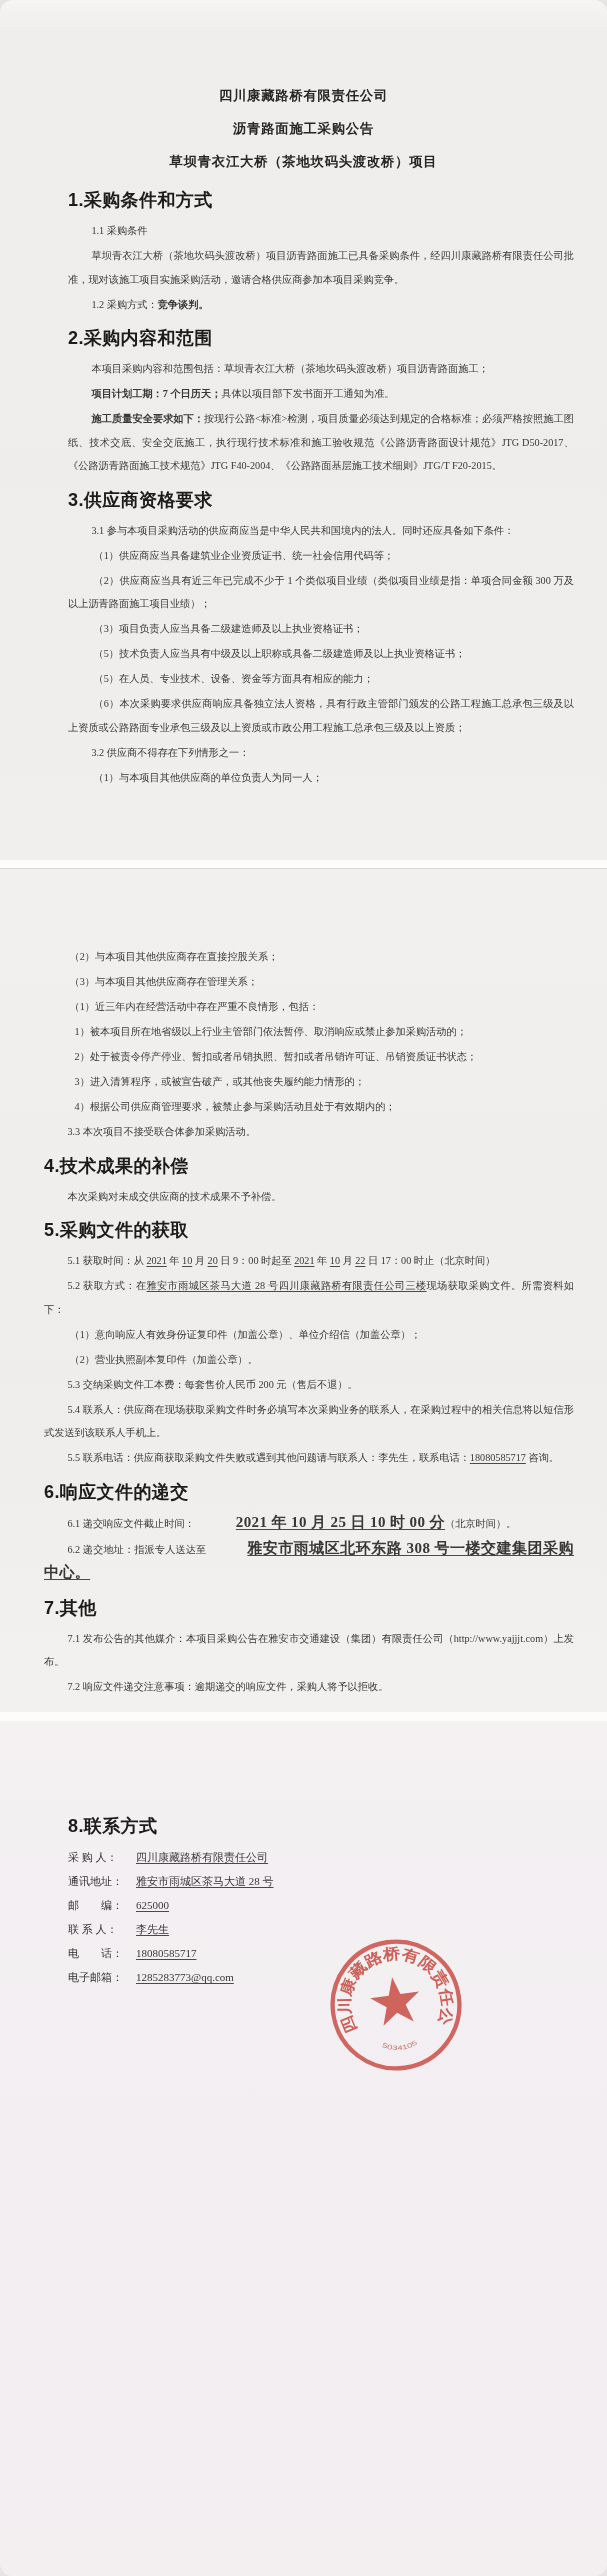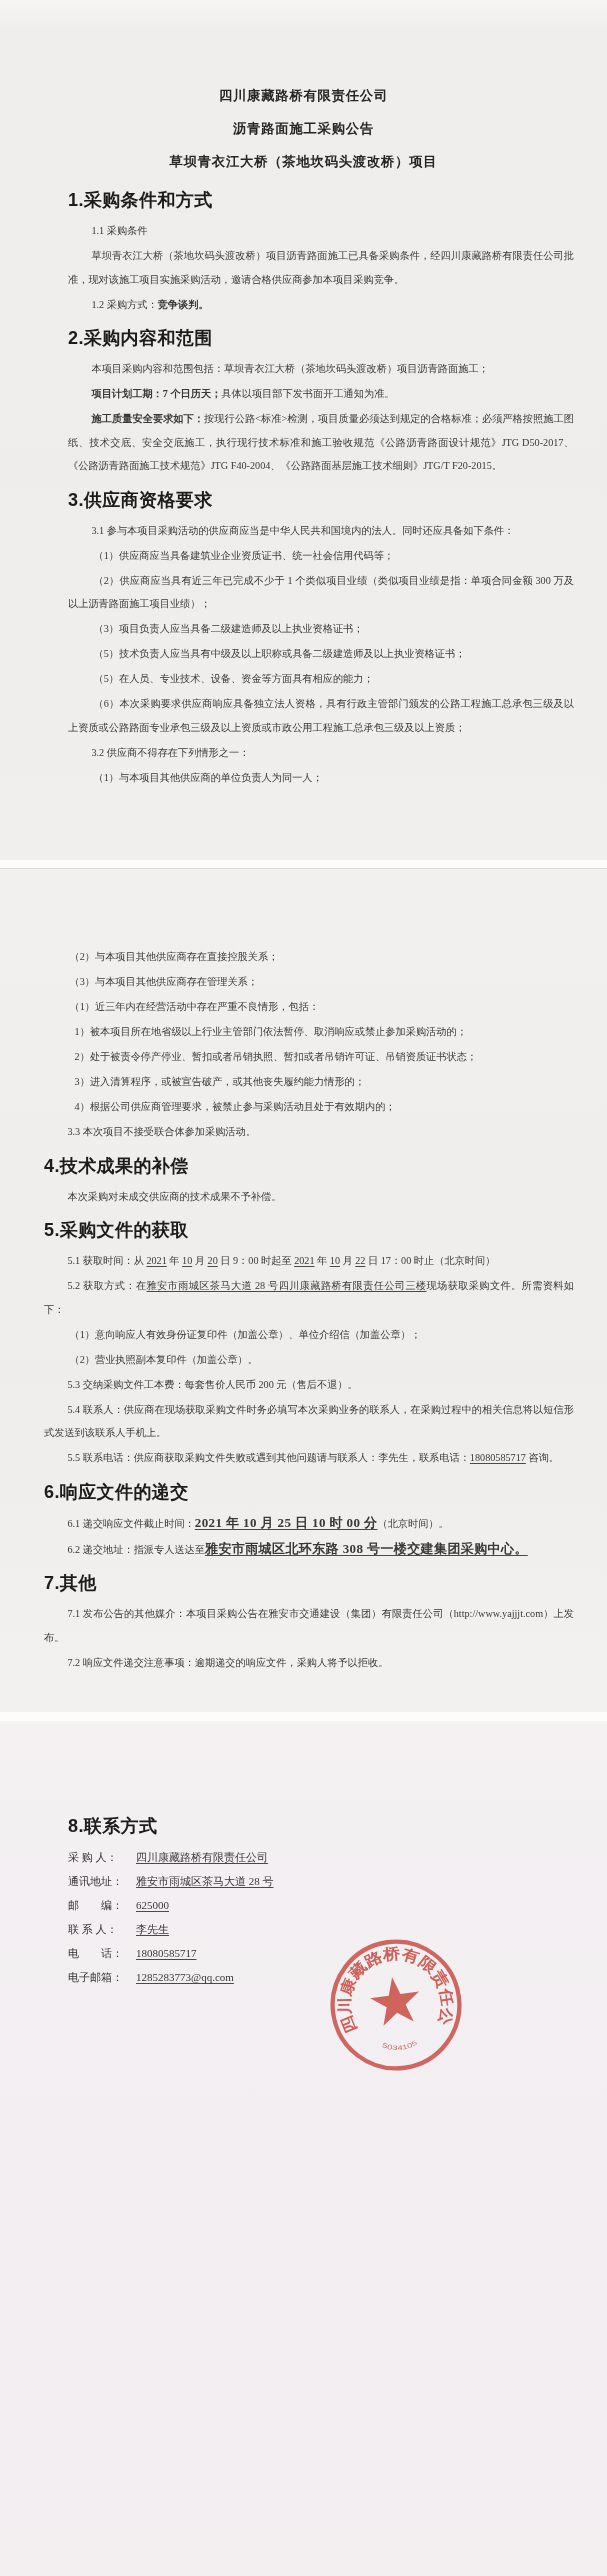--- a/index.html
+++ b/index.html
@@ -1,19 +1,19 @@
 <!DOCTYPE html>
 <html style="font-size:12px"><head>
 <meta charset="utf-8">
 <style>
   html,body{margin:0;padding:0;background:#e6e4e2;}
   .scan{
     position:relative;width:607px;height:2576px;overflow:hidden;
     font-family:"Liberation Serif","DejaVu Serif",serif;
-    color:#383838;background:#efedeb;
+    color:#383838;background:#efedeb;border-radius:13px;
   }
   .page{position:absolute;left:0;width:607px;box-sizing:border-box;}
   .page-1{top:0;height:860px;background:linear-gradient(180deg,#f6f5f4 0,#f0eeec 30px,#efedeb 55%,#f1efed 100%);}
   .page-2{top:869px;height:843px;background:linear-gradient(180deg,#f2f0ee 0,#efedeb 60%,#f2f1ef 100%);}
   .page-3{top:1721px;height:855px;background:linear-gradient(180deg,#f4f1f3 0,#f2eef1 45%,#f3eff1 100%);}
   .divider{position:absolute;left:0;width:607px;background:#fcfcfb;}
   .divider-1{top:860px;height:8.3px;border-bottom:0.8px solid #dcd8d4;box-shadow:0 0.8px 1.5px rgba(120,110,100,.25);}
   .divider-2{top:1712px;height:9px;border-bottom:0.8px solid #d8d3d2;box-shadow:0 0.8px 1.5px rgba(120,110,110,.25);}
   .inner{box-sizing:border-box;padding-left:68px;padding-right:33px;}
   .p1-inner{padding-top:79px;}
@@ -27,21 +27,21 @@
   h2.sec{
     margin:12px 0 9px;font-size:18px;line-height:20px;color:#1c1c1c;
     font-family:"Liberation Sans","DejaVu Sans",sans-serif;letter-spacing:0.4px;
   }
   p.body{margin:0 0 1.5px;font-size:10.2px;line-height:23.5px;text-align:justify;}
   .ind2{text-indent:2.3em;}   
   .ind25{text-indent:2.5em;}  
   .ind3{text-indent:3em;}     
   .u{text-decoration:underline;text-underline-offset:2.3px;text-decoration-color:#4a4a4a;}
   .b{font-weight:700;}
-  .lg{font-size:13px;letter-spacing:0.4px;}
+  .lg{font-size:15px;letter-spacing:0.4px;margin-left:41px;}
   
   p.contact{margin:0;font-size:11px;line-height:24px;}
   .clabel{display:inline-block;min-width:65px;color:#333;}
   .cvalue{margin-left:3px;}
   
   .seal-svg{
     position:absolute;left:324px;top:1933px;width:144px;height:144px;
     transform:rotate(-8deg);opacity:.82;mix-blend-mode:multiply;
   }
 </style>

